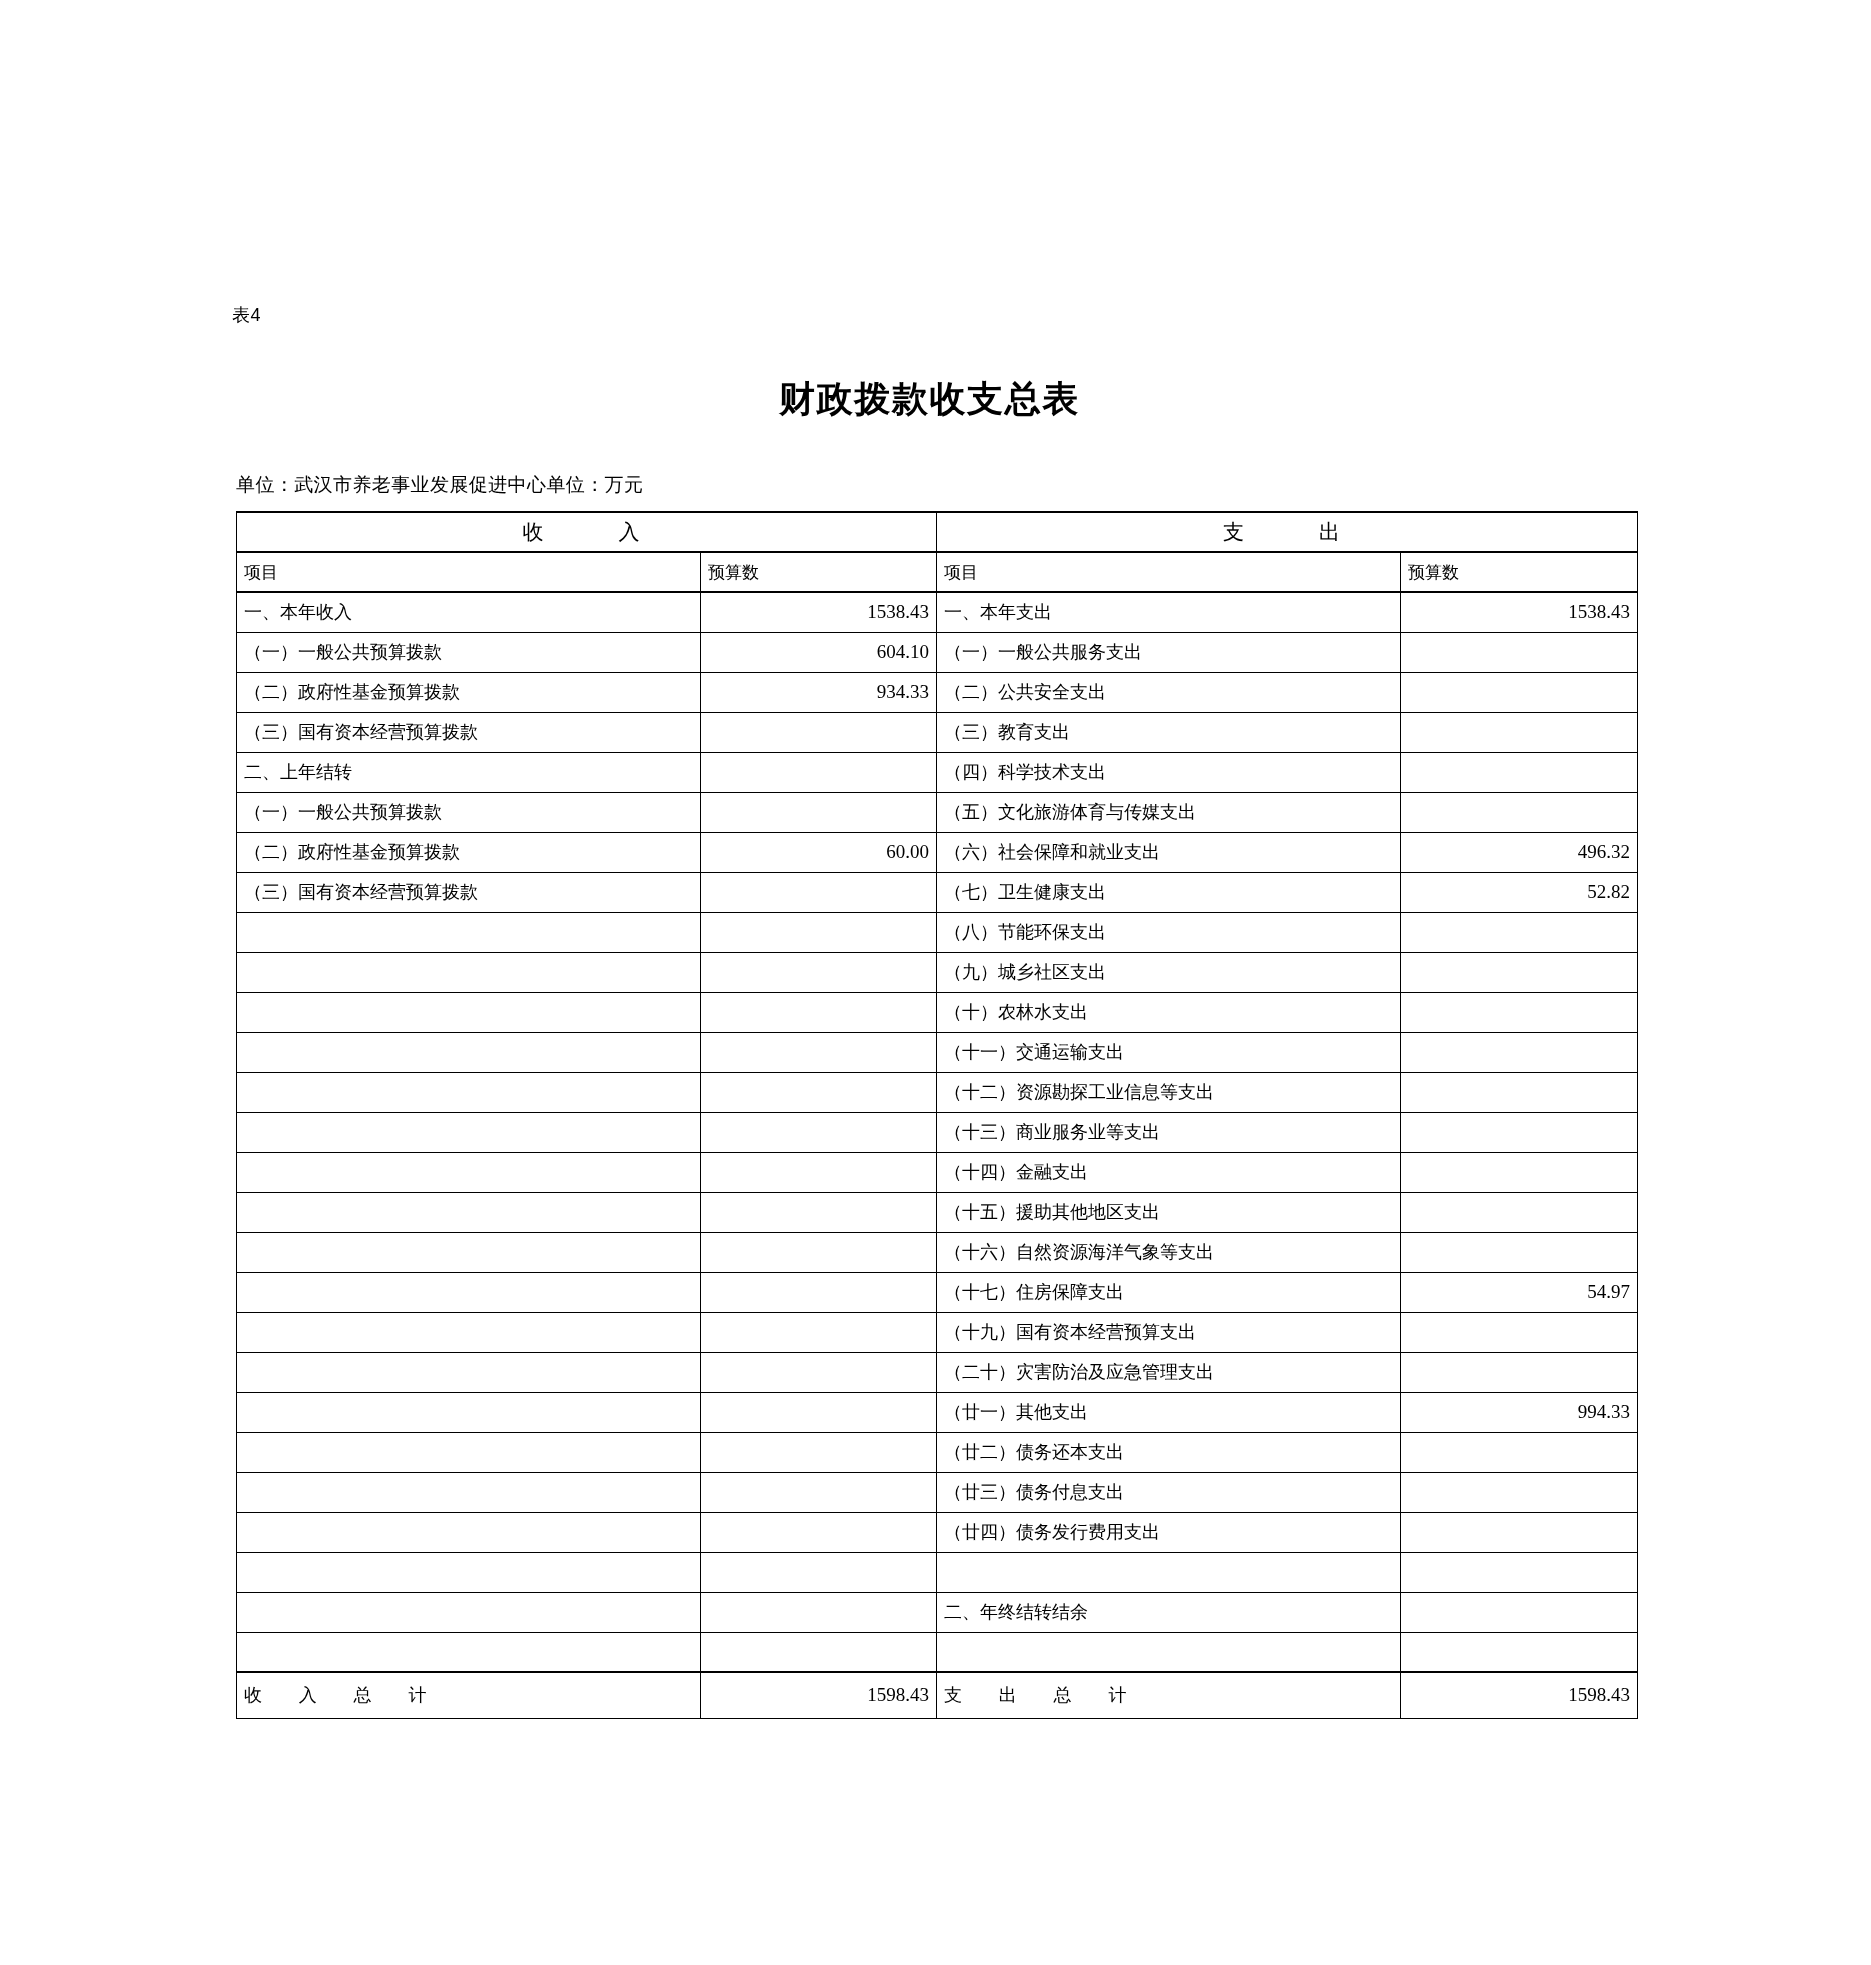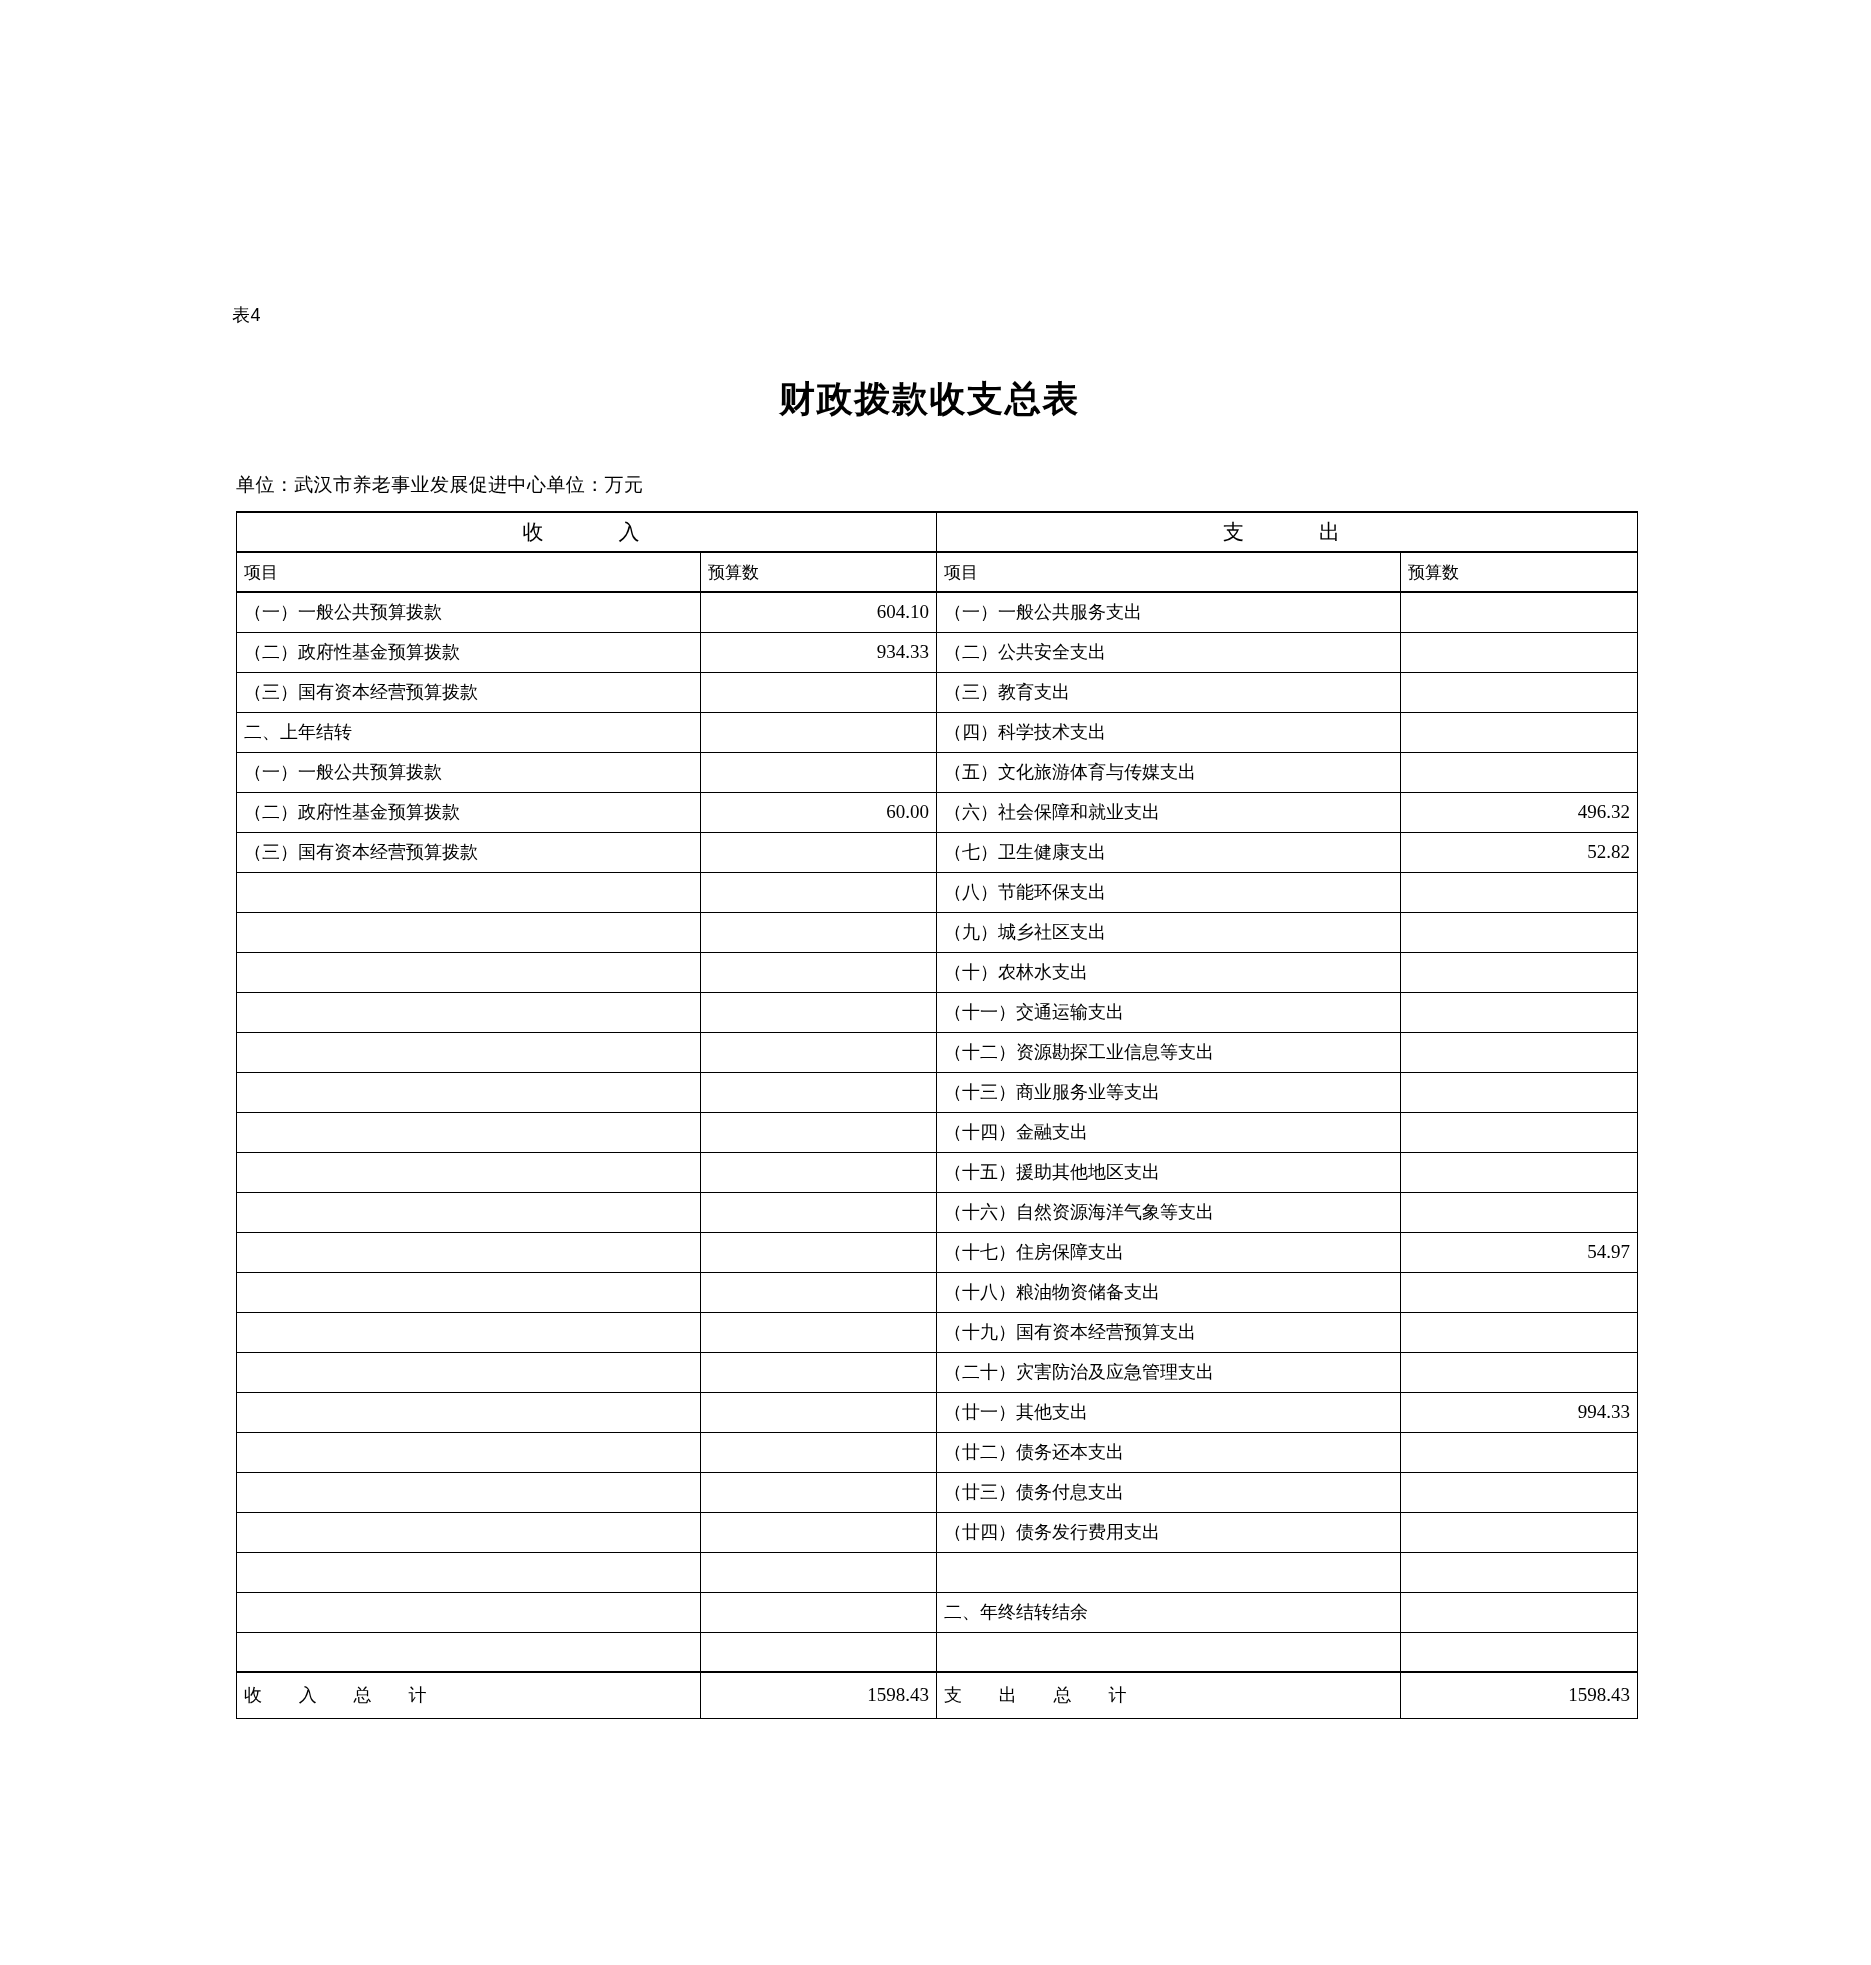--- a/index.html
+++ b/index.html
@@ -119,20 +119,26 @@
       <tr class="outer-top">
         <td class="grp-head" colspan="2">收　　入</td>
         <td class="grp-head" colspan="2">支　　出</td>
       </tr>
       <tr>
         <td class="sub-head">项目</td>
         <td class="sub-head">预算数</td>
         <td class="sub-head">项目</td>
         <td class="sub-head">预算数</td>
       </tr>
+    <tr>
+          <td class="lbl indent">一、本年收入</td>
+          <td class="num">1538.43</td>
+          <td class="lbl indent">一、本年支出</td>
+          <td class="num">1538.43</td>
+        </tr>
         <tr>
           <td class="lbl indent">（一）一般公共预算拨款</td>
           <td class="num">604.10</td>
           <td class="lbl indent">（一）一般公共服务支出</td>
           <td class="num"></td>
         </tr>
         <tr>
           <td class="lbl indent">（二）政府性基金预算拨款</td>
           <td class="num">934.33</td>
           <td class="lbl indent">（二）公共安全支出</td>
@@ -220,26 +226,20 @@
           <td class="lbl indent"></td>
           <td class="num"></td>
           <td class="lbl indent">（十六）自然资源海洋气象等支出</td>
           <td class="num"></td>
         </tr>
         <tr>
           <td class="lbl indent"></td>
           <td class="num"></td>
           <td class="lbl indent">（十七）住房保障支出</td>
           <td class="num">54.97</td>
-        </tr>
-        <tr>
-          <td class="lbl indent"></td>
-          <td class="num"></td>
-          <td class="lbl indent">（十八）粮油物资储备支出</td>
-          <td class="num"></td>
         </tr>
         <tr>
           <td class="lbl indent"></td>
           <td class="num"></td>
           <td class="lbl indent">（十九）国有资本经营预算支出</td>
           <td class="num"></td>
         </tr>
         <tr>
           <td class="lbl indent"></td>
           <td class="num"></td>

